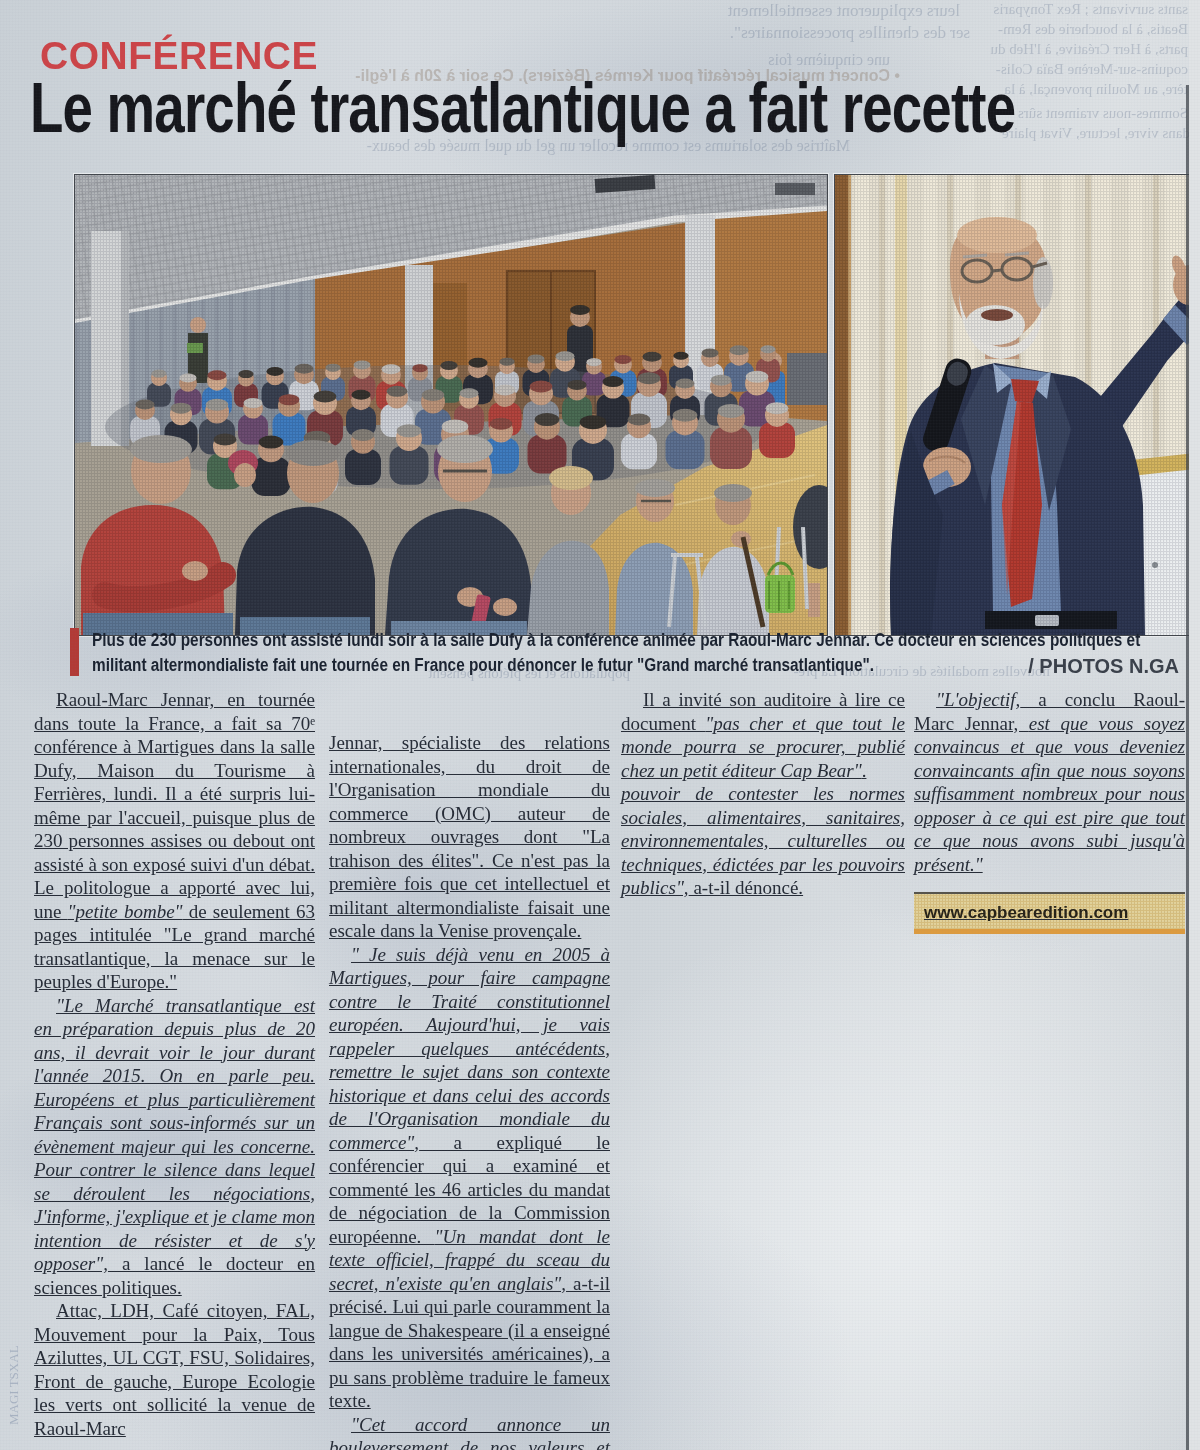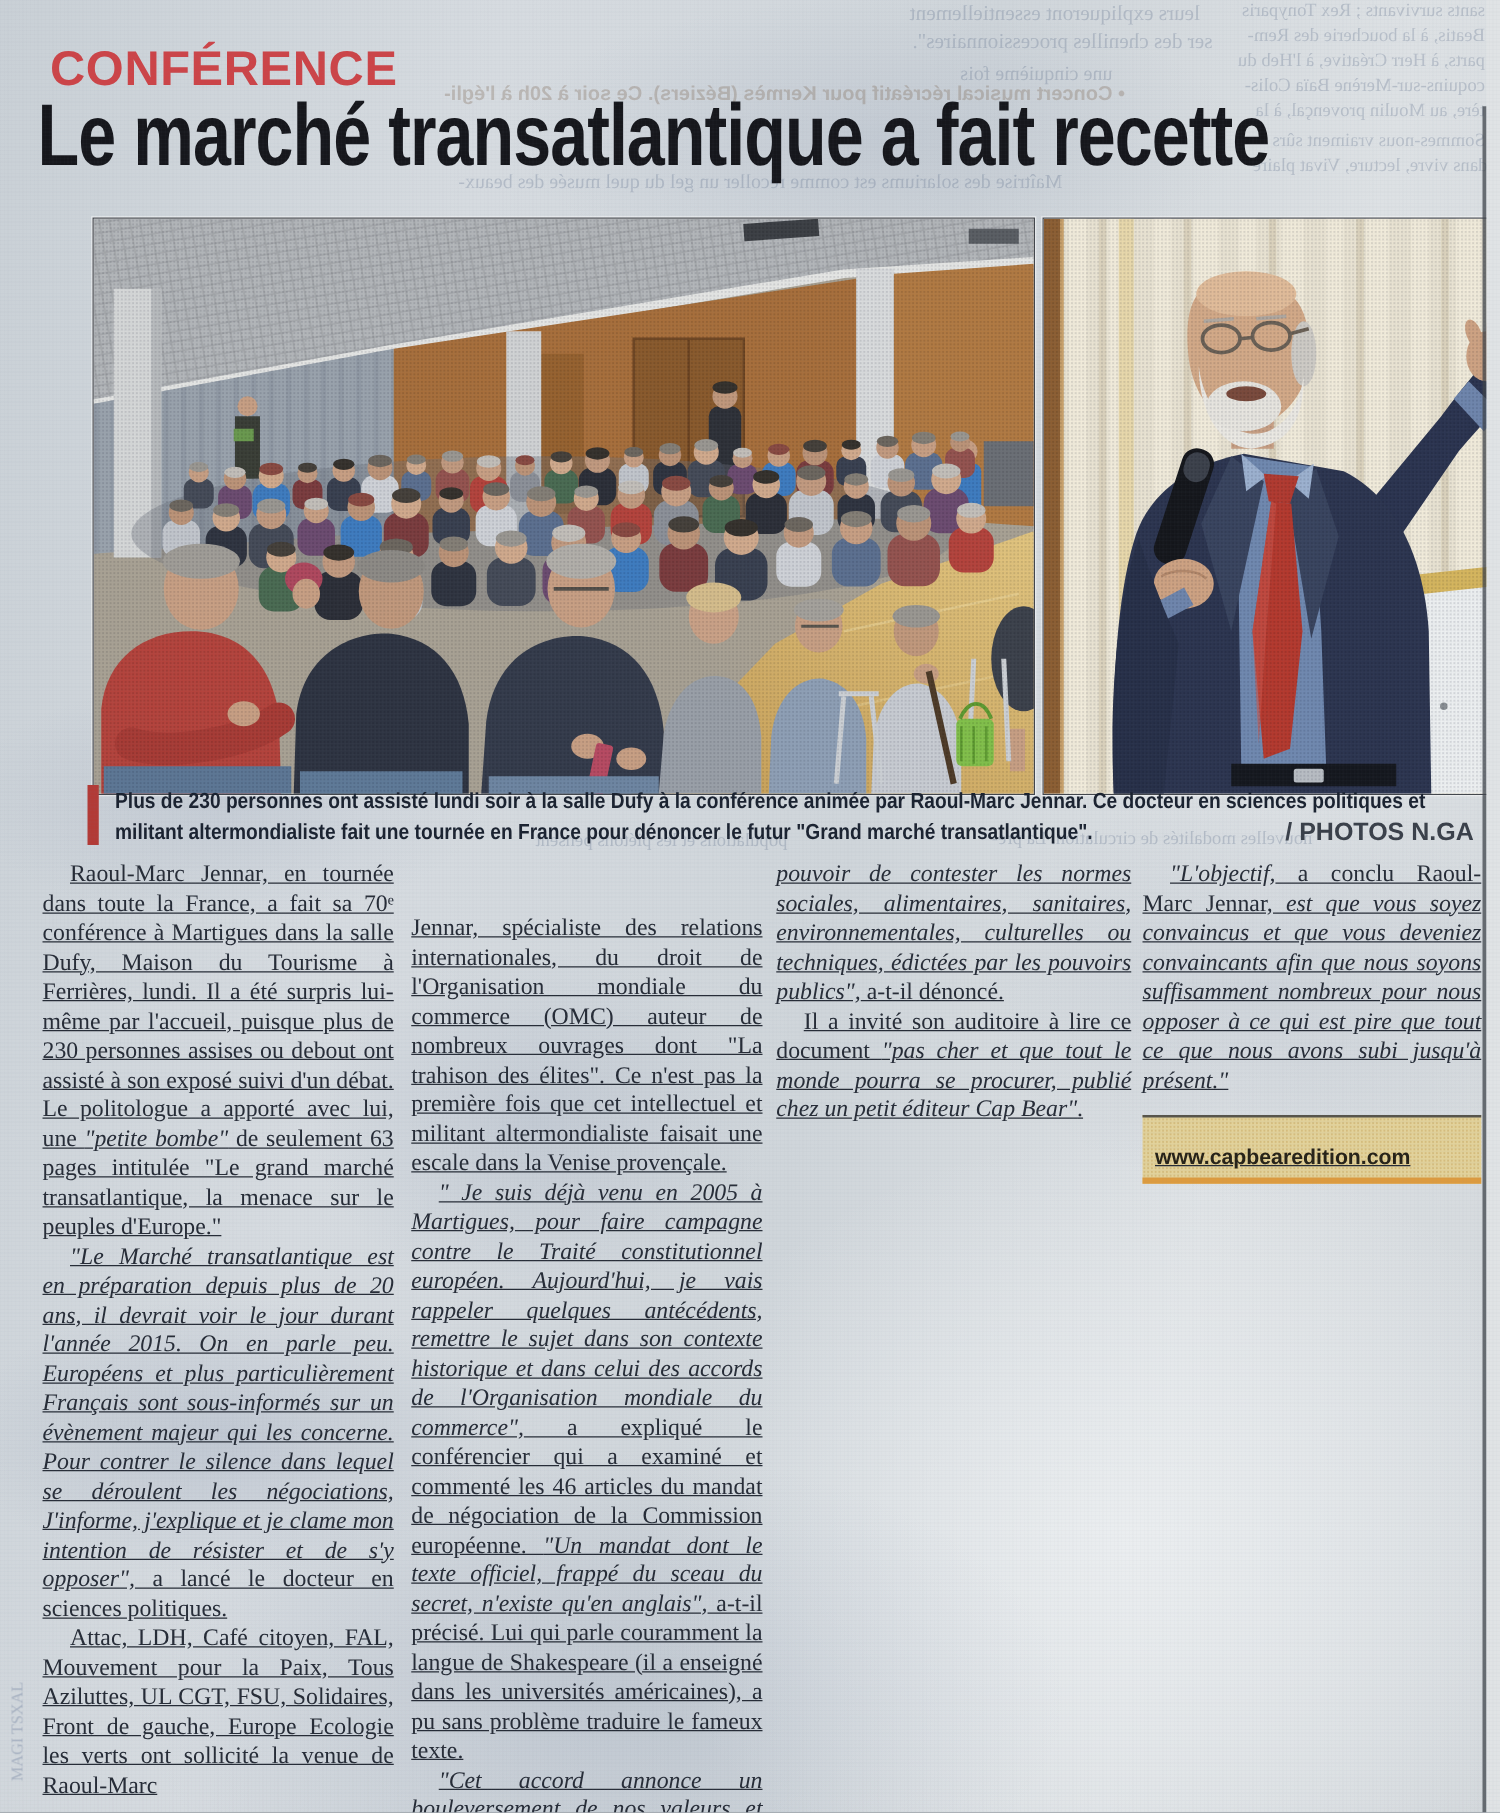--- a/index.html
+++ b/index.html
@@ -45,21 +45,21 @@
   .col2{left:329px;width:281px;height:762px;margin-top:43px;}
   .col3{left:621px;width:284px;}
   .col4{left:914px;width:271px;}
   .para{margin:0;}
   .para.ind{text-indent:22px;}
   .webbox{margin-top:16px;position:relative;box-sizing:border-box;width:100%;
     background:var(--webbox-bg,#e2d29b);
     background-image:radial-gradient(rgba(190,150,70,.35) 1px, rgba(0,0,0,0) 1.1px);
     background-size:3px 3px;
     border-top:2px solid #57544b;border-bottom:5px solid var(--webbox-orange,#dd9b3f);
-    padding:20px 8px 4px 10px;
+    padding:7px 8px 4px 10px;
     font-family:"Liberation Sans","DejaVu Sans",sans-serif;font-weight:bold;font-size:17px;color:#262218;}
   .edge-line{position:absolute;left:1186px;top:85px;width:3px;height:1365px;background:#3f444b;opacity:.75;z-index:4;}
   .edge-strip{position:absolute;left:1189px;top:0;width:11px;height:1450px;background:#e0e3e5;z-index:3;}
   .grain{position:absolute;inset:0;z-index:9;pointer-events:none;opacity:.5;background-image:
     repeating-linear-gradient(0deg, rgba(120,130,145,.06) 0 1px, transparent 1px 3px),
     repeating-linear-gradient(90deg, rgba(120,130,145,.05) 0 1px, transparent 1px 3px);}
   i{font-style:italic;}
 </style>
 </head>
 <body>
@@ -443,22 +443,22 @@
       <p class="para ind">Raoul-Marc Jennar, en tournée dans toute la France, a fait sa 70ᵉ conférence à Martigues dans la salle Dufy, Maison du Tourisme à Ferrières, lundi. Il a été surpris lui-même par l'accueil, puisque plus de 230 personnes assises ou debout ont assisté à son exposé suivi d'un débat. Le politologue a apporté avec lui, une <i>"petite bombe"</i> de seulement 63 pages intitulée "Le grand marché transatlantique, la menace sur le peuples d'Europe."</p>
       <p class="para ind"><i>"Le Marché transatlantique est en préparation depuis plus de 20 ans, il devrait voir le jour durant l'année 2015. On en parle peu. Européens et plus particulièrement Français sont sous-informés sur un évènement majeur qui les concerne. Pour contrer le silence dans lequel se déroulent les négociations, J'informe, j'explique et je clame mon intention de résister et de s'y opposer",</i> a lancé le docteur en sciences politiques.</p>
       <p class="para ind">Attac, LDH, Café citoyen, FAL, Mouvement pour la Paix, Tous Aziluttes, UL CGT, FSU, Solidaires, Front de gauche, Europe Ecologie les verts ont sollicité la venue de Raoul-Marc</p>
     </div>
   <div class="col col2">
       <p class="para">Jennar, spécialiste des relations internationales, du droit de l'Organisation mondiale du commerce (OMC) auteur de nombreux ouvrages dont "La trahison des élites". Ce n'est pas la première fois que cet intellectuel et militant altermondialiste faisait une escale dans la Venise provençale.</p>
       <p class="para ind"><i>" Je suis déjà venu en 2005 à Martigues, pour faire campagne contre le Traité constitutionnel européen. Aujourd'hui, je vais rappeler quelques antécédents, remettre le sujet dans son contexte historique et dans celui des accords de l'Organisation mondiale du commerce",</i> a expliqué le conférencier qui a examiné et commenté les 46 articles du mandat de négociation de la Commission européenne. <i>"Un mandat dont le texte officiel, frappé du sceau du secret, n'existe qu'en anglais",</i> a-t-il précisé. Lui qui parle couramment la langue de Shakespeare (il a enseigné dans les universités américaines), a pu sans problème traduire le fameux texte.</p>
       <p class="para ind"><i>"Cet accord annonce un bouleversement de nos valeurs et confère aux firmes privées le</i></p>
     </div>
   <div class="col col3">
+      <p class="para ind">Il a invité son auditoire à lire ce document <i>"pas cher et que tout le monde pourra se procurer, publié chez un petit éditeur Cap Bear"</i>.</p>
       <p class="para"><i>pouvoir de contester les normes sociales, alimentaires, sanitaires, environnementales, culturelles ou techniques, édictées par les pouvoirs publics",</i> a-t-il dénoncé.</p>
-      <p class="para ind">Il a invité son auditoire à lire ce document <i>"pas cher et que tout le monde pourra se procurer, publié chez un petit éditeur Cap Bear"</i>.</p>
     </div>
   <div class="col col4">
     <div>
         <p class="para ind"><i>"L'objectif,</i> a conclu Raoul-Marc Jennar, <i>est que vous soyez convaincus et que vous deveniez convaincants afin que nous soyons suffisamment nombreux pour nous opposer à ce qui est pire que tout ce que nous avons subi jusqu'à présent."</i></p>
       </div>
     <div class="webbox">
       <span>www.capbearedition.com</span>
     </div>
   </div>
 

